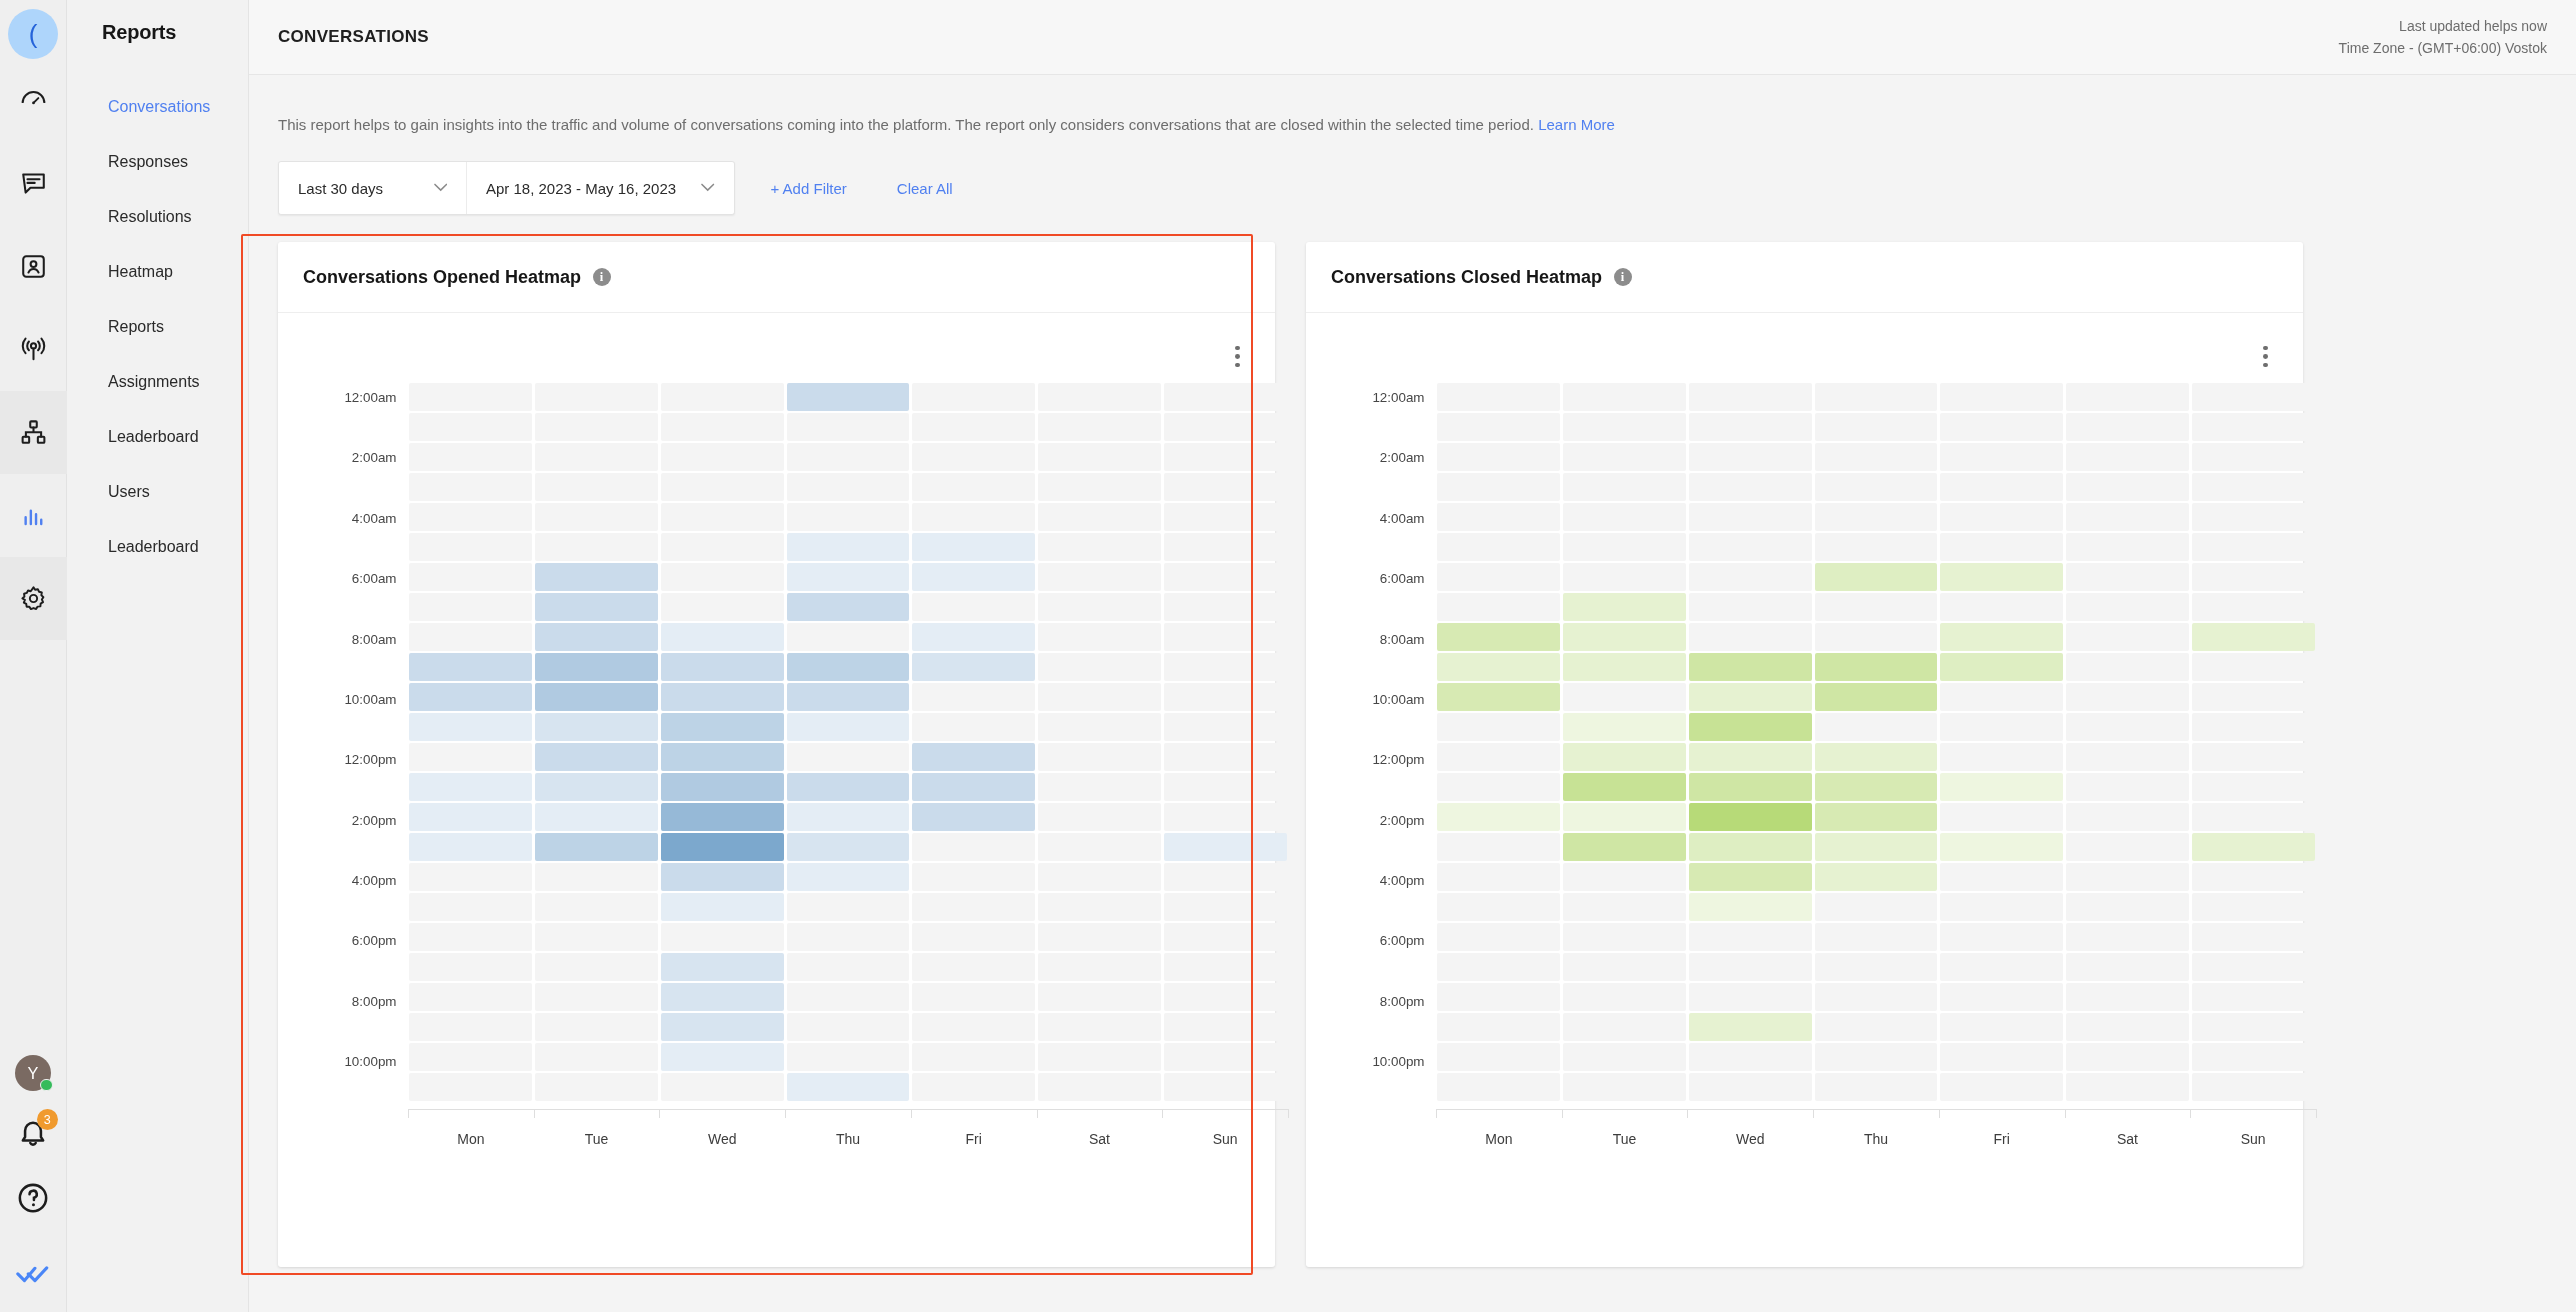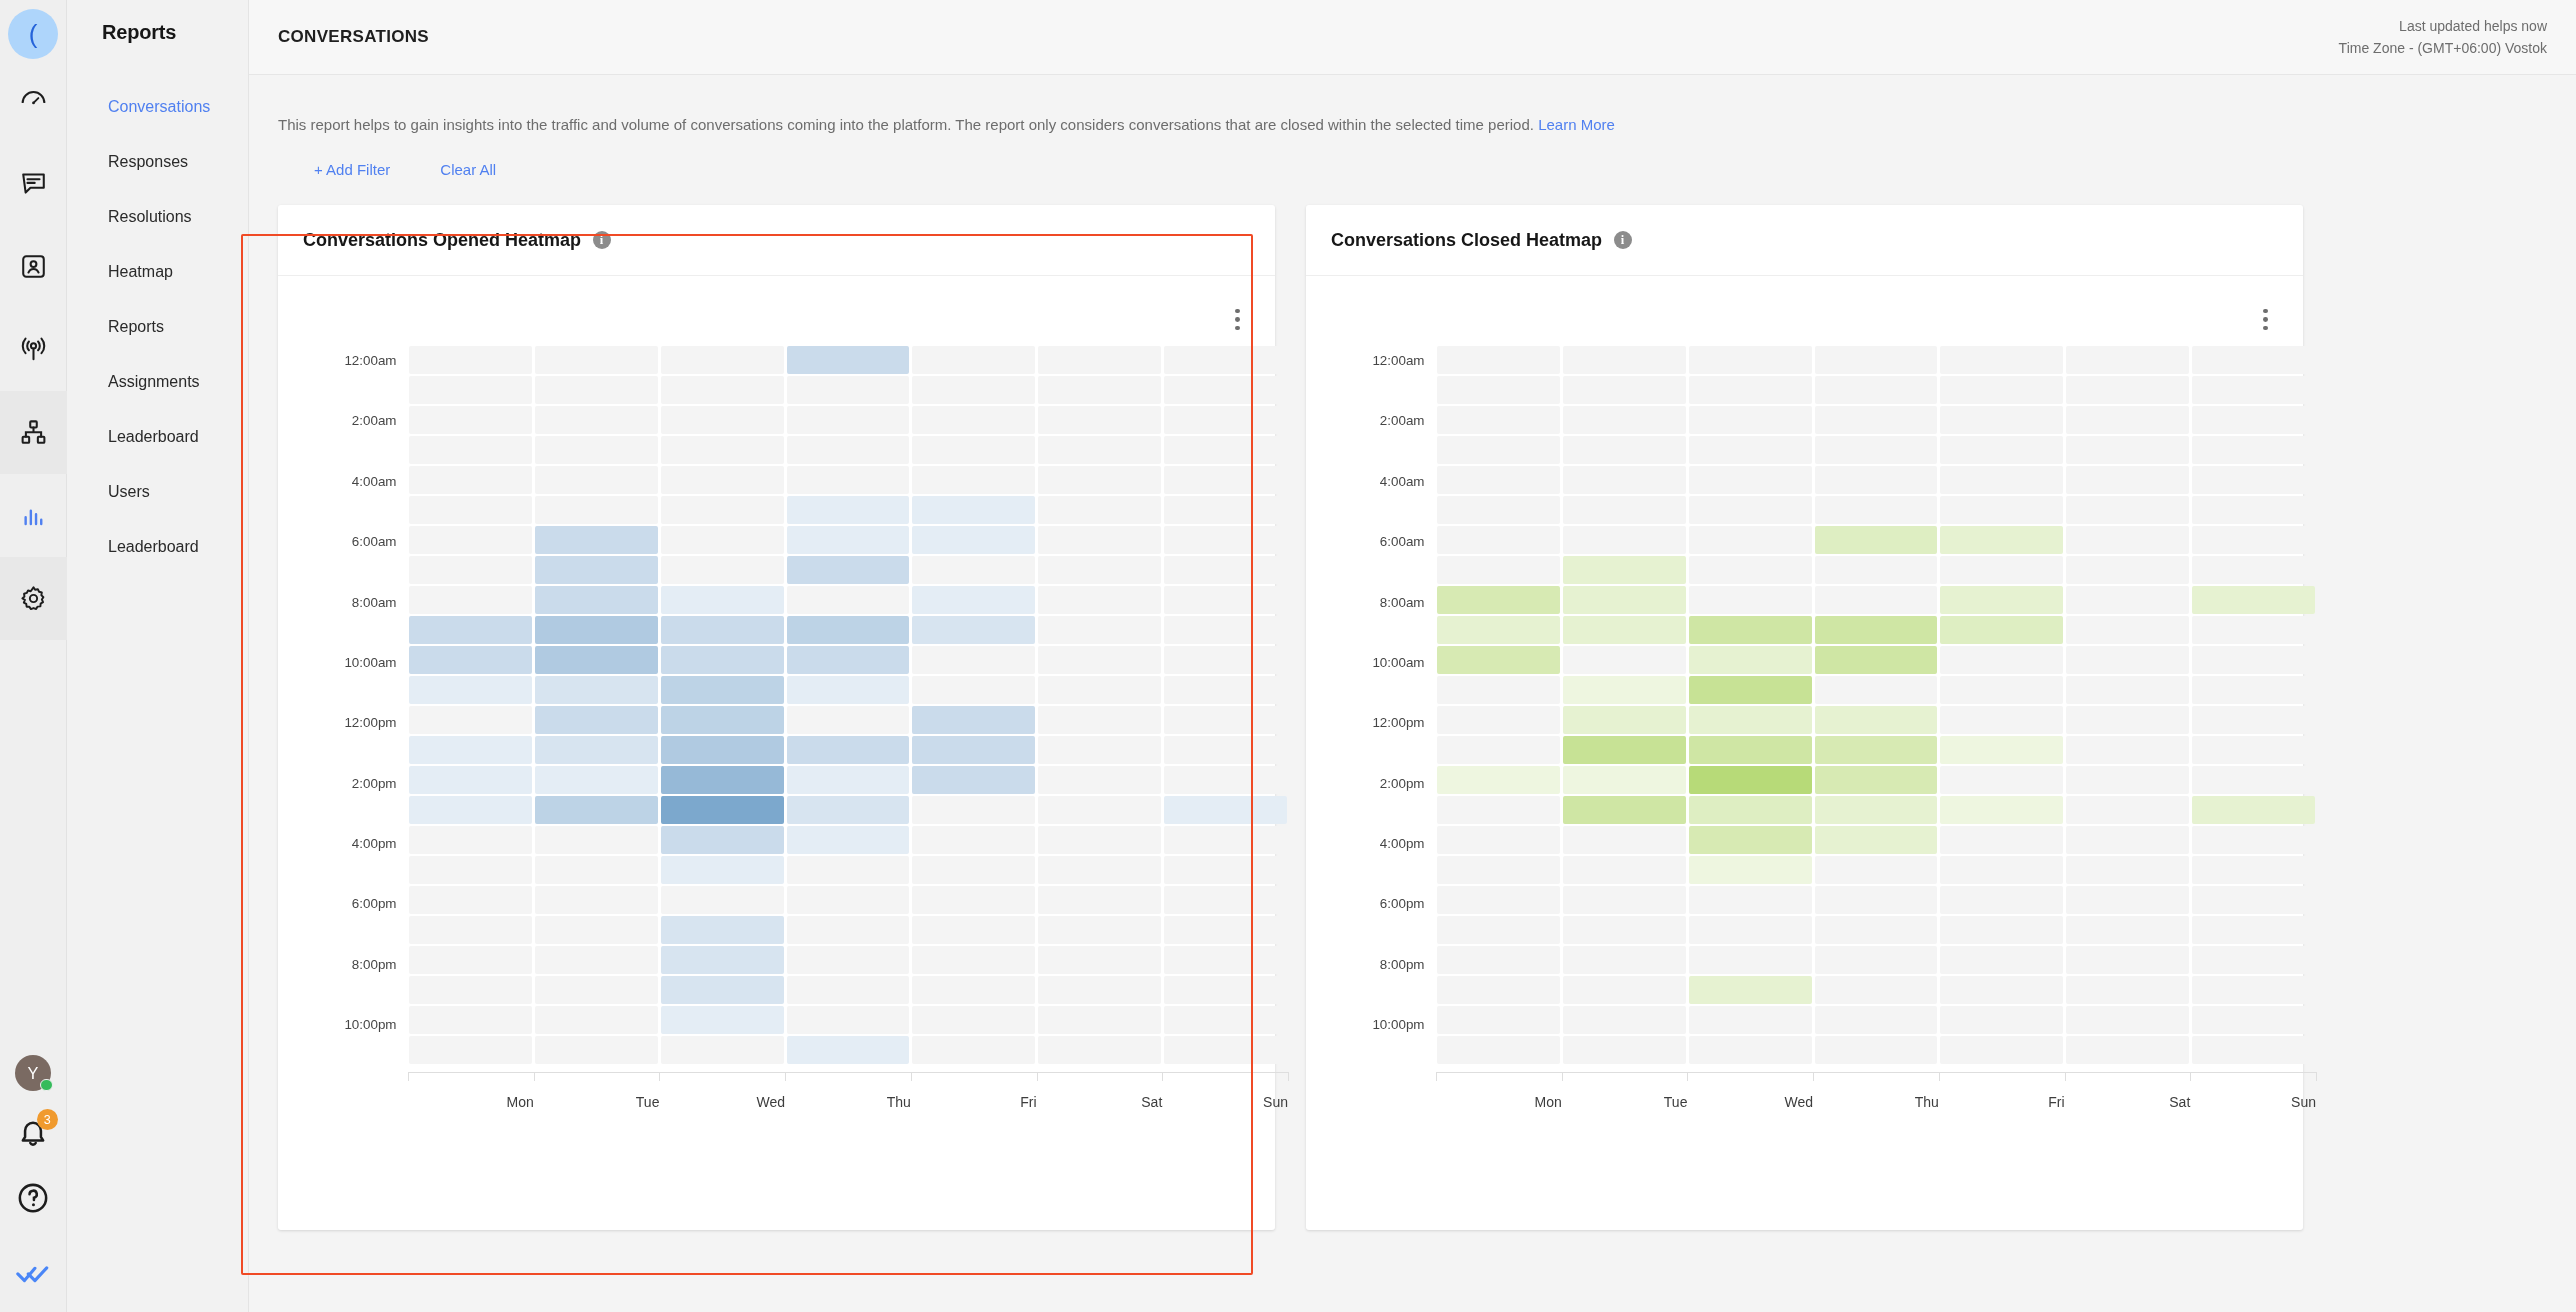--- a/index.html
+++ b/index.html
@@ -176,21 +176,21 @@
     position: absolute; left: 130px; top: 796px; width: 880px;
   }
   .hm-axis-line { height: 1px; background: #dedede; width: 100%; position: relative; }
   .hm-axis-line i {
     position: absolute; top: 0; width: 1px; height: 8.6px; background: #dedede;
   }
   .hm-xlabels {
     display: grid; grid-template-columns: repeat(7, 1fr);
     margin-top: 21px;
   }
-  .hm-xlabels span { text-align: right; font-size: 14px; color: #3d3d3d; }
+  .hm-xlabels span { text-align: center; font-size: 14px; color: #3d3d3d; }
 
   
   .highlight {
     position: absolute;
     border: 2.9px solid #f04a25;
     pointer-events: none;
     border-radius: 1.9px;
   }
 </style>
 </head>
@@ -357,20 +357,38 @@
       </div>
     </div>
 
     <div class="content">
 
       <div class="desc">
         <span>This report helps to gain insights into the traffic and volume of conversations coming into the platform. The report only considers conversations that are closed within the selected time period. </span><a>Learn More</a>
       </div>
 
       <div class="filterbar">
+        <div class="filter-group">
+          <div class="filter-sel first">
+            <span>Last 30 days</span>
+            <span class="chev">
+              <svg width="13.4" height="8.6" viewBox="0 0 14 9" fill="none" stroke="#8a8a8a" stroke-width="1.6" stroke-linecap="round">
+                  <path d="M1 1.5l6 6 6-6"></path>
+                </svg>
+            </span>
+          </div>
+          <div class="filter-sel second">
+            <span>Apr 18, 2023 - May 16, 2023</span>
+            <span class="chev">
+              <svg width="13.4" height="8.6" viewBox="0 0 14 9" fill="none" stroke="#8a8a8a" stroke-width="1.6" stroke-linecap="round">
+                  <path d="M1 1.5l6 6 6-6"></path>
+                </svg>
+            </span>
+          </div>
+        </div>
         <div class="btn-link">+ Add Filter</div>
         <div class="btn-link clear">Clear All</div>
       </div>
 
       <div class="cards" id="cards">
           <div class="card">
             <div class="card-head">
               <div class="card-title">Conversations Opened Heatmap</div>
               <div class="info-icon">i</div>
             </div>

